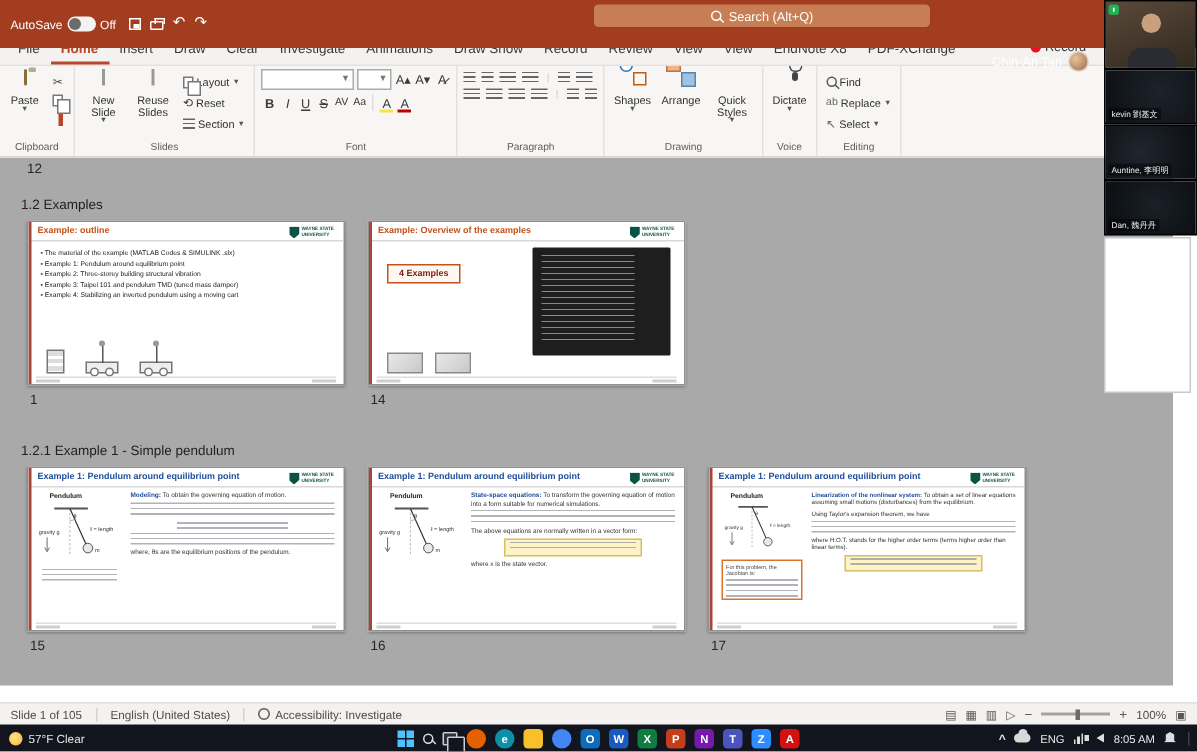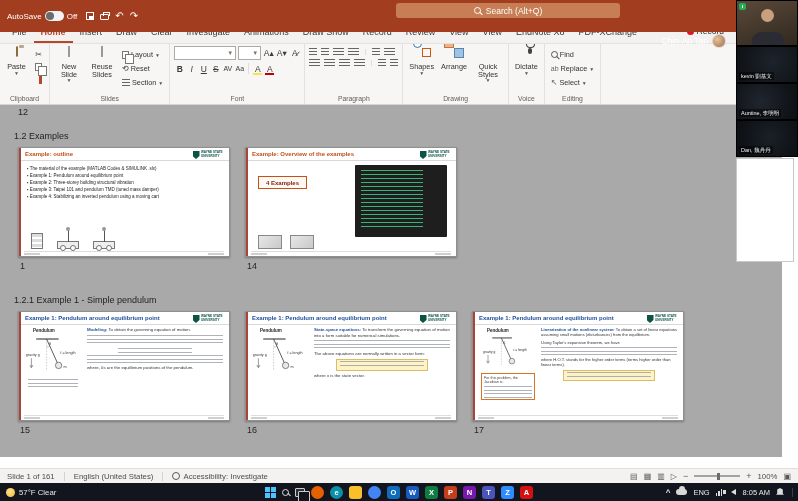--- a/index.html
+++ b/index.html
@@ -595,21 +595,21 @@
         <span class="ttitle">Example 1: Pendulum around equilibrium point</span>
       <span class="wsl">
           <span class="shield"></span>
           <span class="ltxt">WAYNE STATE UNIVERSITY</span>
         </span>
       </div>
   </div>
 </div>
 
 <div class="statusbar">
-  <span>Slide 1 of 161</span>
+  <span>Slide 1 of 105</span>
   <span class="sdiv"></span>
   <span>English (United States)</span>
   <span class="sdiv"></span>
   <span style="display:flex;align-items:center;gap:3px">
     <span style="width:8px;height:8px;border:1px solid #5b5957;border-radius:50%;display:inline-block"></span>
     <span>Accessibility: Investigate</span>
   </span>
   <span class="sb-right">
     <span class="viewic">▤</span>
     <span class="viewic">▦</span>

